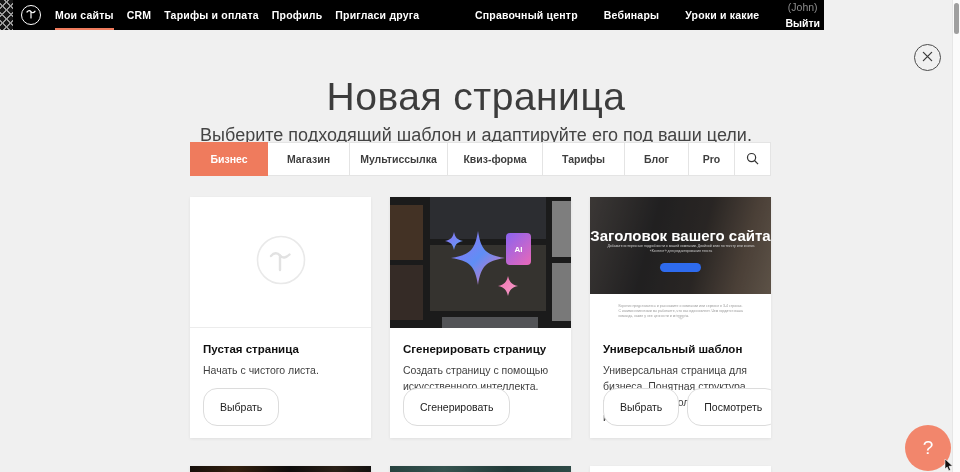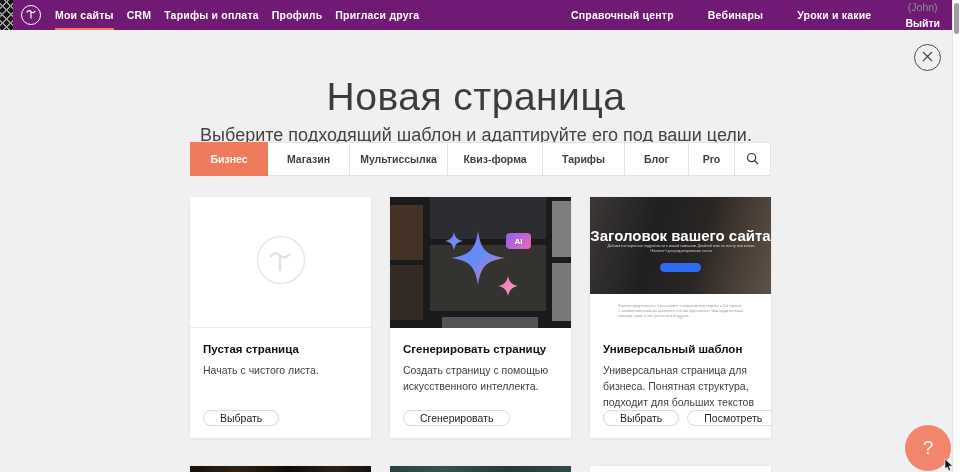--- a/index.html
+++ b/index.html
@@ -1,30 +1,30 @@
 <!DOCTYPE html>
 <html><head>
 <meta charset="utf-8">
 <style>
   html,body{margin:0;padding:0;background:#e9e9e9;}
   *{box-sizing:border-box;font-family:"Liberation Sans",sans-serif;}
   .stage{position:relative;width:960px;height:472px;background:#f0f0f0;overflow:hidden;margin:0 auto;}
 
   
-  .topbar{position:absolute;top:0;left:0;width:952px;height:30px;background:#701a75;display:flex;align-items:center;text-align:center;}
+  .topbar{position:absolute;top:0;left:0;width:824px;height:30px;background:#000000;display:flex;align-items:center;text-align:center;}
   .zigzag{width:13px;height:30px;flex:0 0 13px;background-color:#161616;
     background-image:repeating-linear-gradient(45deg,#9a9a9a 0 1.2px,transparent 1.2px 6px),
                      repeating-linear-gradient(-45deg,#9a9a9a 0 1.2px,transparent 1.2px 6px);}
   .logo-wrap{margin-left:8px;margin-right:14px;width:20px;height:20px;border:1.4px solid #fff;border-radius:50%;
     display:flex;align-items:center;justify-content:center;}
   .nav-left{display:flex;gap:13px;align-items:center;height:30px;}
   .nav-item{position:relative;color:#fff;font-size:10.5px;font-weight:bold;letter-spacing:.2px;height:30px;
     display:flex;align-items:center;cursor:pointer;white-space:nowrap;}
   .nav-item.active::after{content:"";position:absolute;left:0;right:0;bottom:0;height:2px;background:#ef7b5d;}
-  .nav-right{margin-left:auto;display:flex;gap:34px;align-items:center;padding-right:12px;}
+  .nav-right{margin-left:auto;display:flex;gap:26px;align-items:center;padding-right:4px;}
   .nav-user{display:flex;gap:4px;align-items:center;font-size:10.5px;font-weight:bold;white-space:nowrap;flex-direction:column;}
   .nav-user .uname{color:#8d8d8d;font-weight:normal;}
   .nav-user .logout{color:#fff;}
 
   
   .scrollbar{position:absolute;top:0;right:0;width:8px;height:472px;background:#fbfbfb;border-left:1px solid #e6e6e6;}
   .scroll-thumb{position:absolute;top:3px;left:1px;width:5px;height:31px;background:#9f9f9f;border-radius:3px;}
 
   
   .close-btn{position:absolute;top:44px;left:914px;width:27px;height:27px;border:1.4px solid #4c4c4c;border-radius:50%;
@@ -43,32 +43,32 @@
   
   .cards-row{position:absolute;left:190px;display:flex;gap:19px;}
   .row-1{top:197px;}
   .row-2{top:466px;}
   .card{width:181px;height:241px;background:#fff;box-shadow:0 1px 3px rgba(0,0,0,.07);position:relative;overflow:hidden;}
   .card-preview{position:relative;width:181px;height:131px;overflow:hidden;}
   .card-info{padding:13px 10px 0 13px;}
   .card-title{font-size:11.5px;font-weight:bold;color:#101010;margin:2px 0 0 0;}
   .card-desc{font-size:10.5px;color:#3f3f3f;line-height:1.5;margin-top:8px;}
   .card-buttons{position:absolute;left:13px;bottom:12px;display:flex;gap:8px;}
-  .pill-btn{background:#fff;border:1px solid #dcdcdc;border-radius:14px;padding:0 16px;height:16px;
+  .pill-btn{background:#fff;border:1px solid #dcdcdc;border-radius:14px;padding:0 16px;height:38px;
     font-size:10.5px;color:#222;cursor:pointer;white-space:nowrap;}
 
   
   .preview-blank{background:#fff;border-bottom:1px solid #ececec;display:flex;align-items:center;justify-content:center;}
 
   
   .preview-ai{background:#262626;}
   .collage-block{position:absolute;}
   .preview-ai::after{content:"";position:absolute;inset:0;background:rgba(15,15,15,.45);}
   .ai-art{position:absolute;inset:0;z-index:2;}
-  .ai-badge{position:absolute;left:116px;top:36px;width:25px;height:16px;border-radius:4px;z-index:3;
+  .ai-badge{position:absolute;left:116px;top:36px;width:25px;height:32px;border-radius:4px;z-index:3;
     background:linear-gradient(135deg,#8a63f0,#e968b8);color:#fff;font-size:8px;font-weight:bold;
     display:flex;align-items:center;justify-content:center;}
 
   
   .preview-univ .photo{position:absolute;top:0;left:0;width:181px;height:97px;
     background:linear-gradient(105deg,#57504a 0%,#2e2b29 35%,#3b342e 60%,#6e5c4c 82%,#8a7864 100%);}
   .preview-univ .photo::after{content:"";position:absolute;inset:0;background:rgba(10,12,18,.35);}
   .hero-title{position:absolute;top:30px;left:0;width:181px;text-align:center;color:#fff;
     font-size:15px;font-weight:bold;z-index:2;}
   .hero-sub{position:absolute;top:46px;left:50%;width:300px;margin-left:-150px;text-align:center;color:#cfcfcf;

